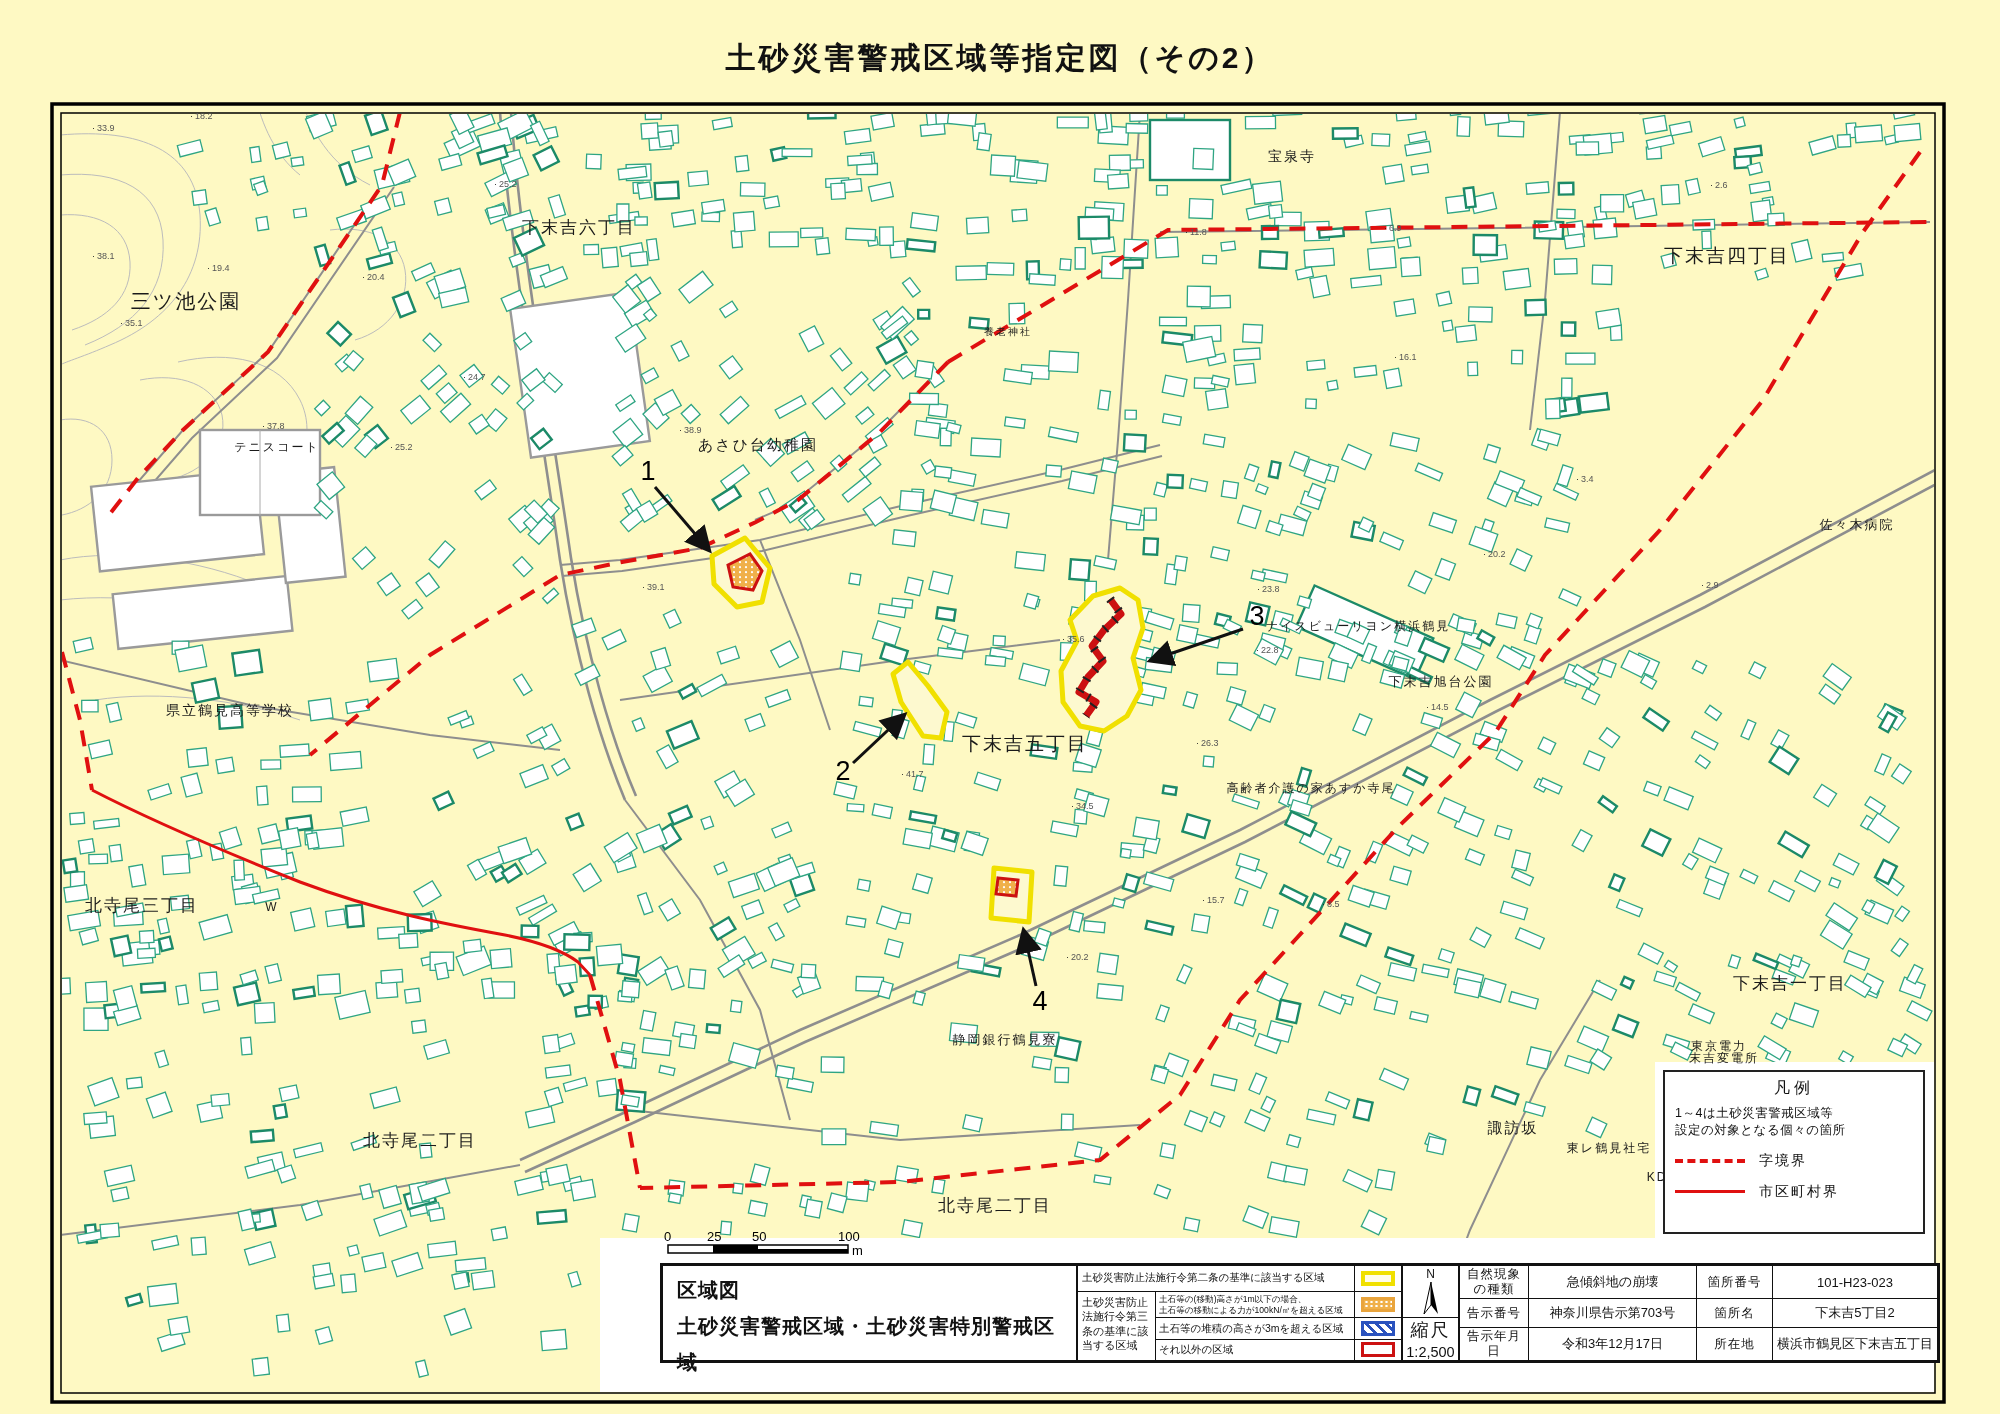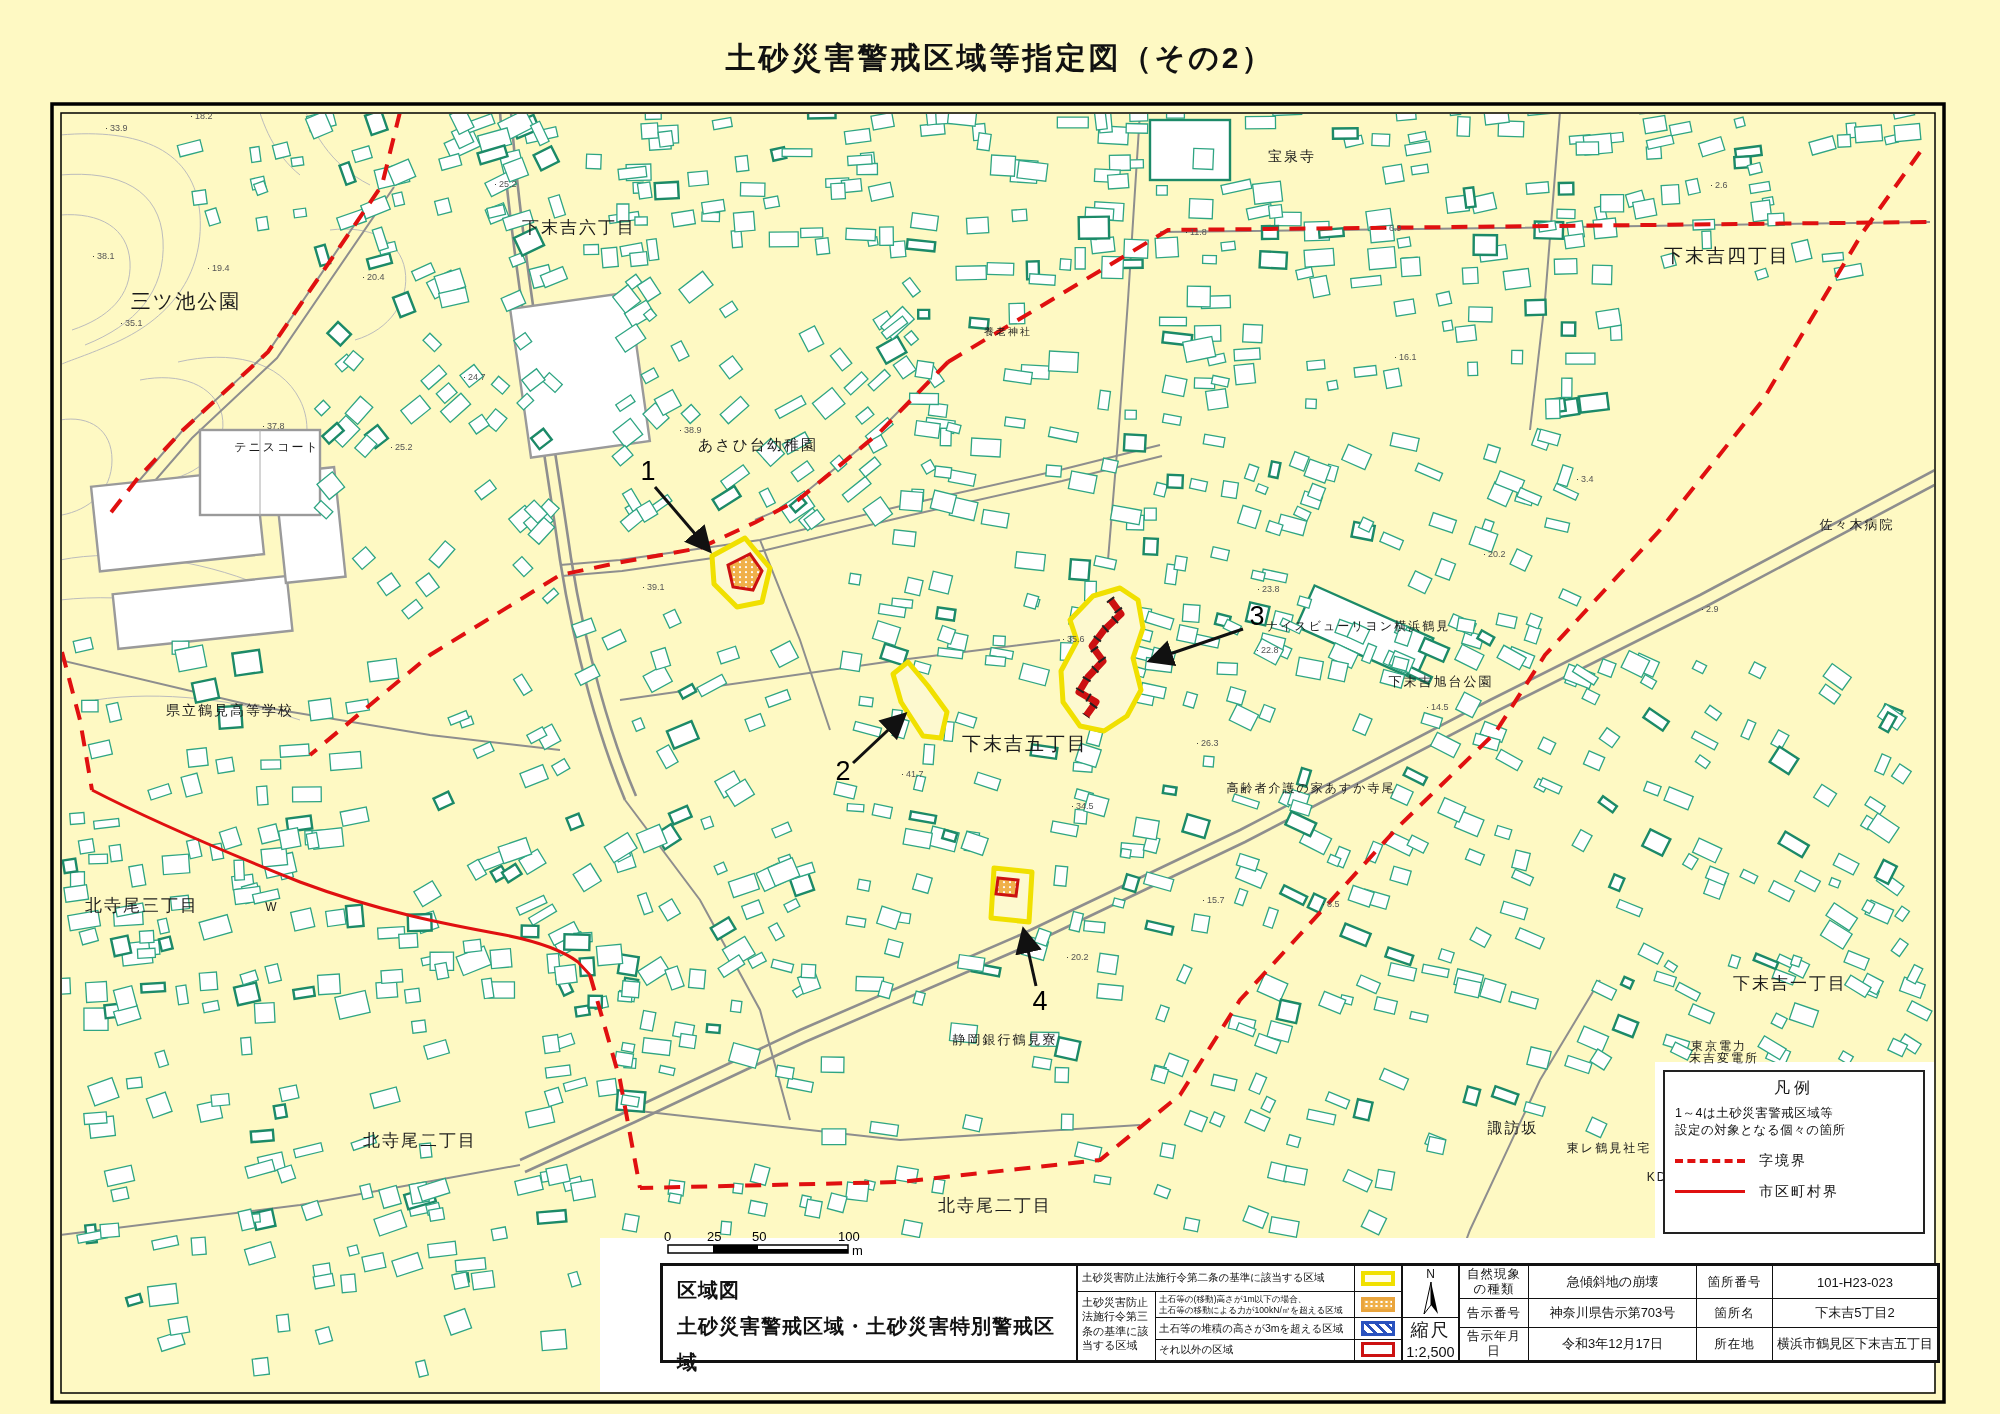--- a/index.html
+++ b/index.html
@@ -1260,21 +1260,21 @@
       <rect x="1655" y="1062" width="280" height="178" fill="#fff"></rect>
     </g>
 
     <g>
       <rect x="52" y="104" width="1892" height="1298" fill="none" stroke="#000" stroke-width="3.5"></rect>
       <rect x="61" y="113" width="1874" height="1280" fill="none" stroke="#000" stroke-width="1.5"></rect>
     </g>
   </svg>
 
   <div id="elev-layer">
-      <span class="elev" style="left: 105px; top: 128px;">33.9</span>
+      <span class="elev" style="left: 92px; top: 128px;">33.9</span>
       <span class="elev" style="left: 190px; top: 116px;">18.2</span>
       <span class="elev" style="left: 92px; top: 256px;">38.1</span>
       <span class="elev" style="left: 207px; top: 268px;">19.4</span>
       <span class="elev" style="left: 362px; top: 277px;">20.4</span>
       <span class="elev" style="left: 494px; top: 184px;">25.2</span>
       <span class="elev" style="left: 120px; top: 323px;">35.1</span>
       <span class="elev" style="left: 262px; top: 426px;">37.8</span>
       <span class="elev" style="left: 463px; top: 377px;">24.7</span>
       <span class="elev" style="left: 390px; top: 447px;">25.2</span>
       <span class="elev" style="left: 679px; top: 430px;">38.9</span>
@@ -1284,21 +1284,21 @@
       <span class="elev" style="left: 1071px; top: 806px;">34.5</span>
       <span class="elev" style="left: 1257px; top: 589px;">23.8</span>
       <span class="elev" style="left: 1256px; top: 650px;">22.8</span>
       <span class="elev" style="left: 1196px; top: 743px;">26.3</span>
       <span class="elev" style="left: 1185px; top: 232px;">11.8</span>
       <span class="elev" style="left: 1384px; top: 228px;">6.9</span>
       <span class="elev" style="left: 1394px; top: 357px;">16.1</span>
       <span class="elev" style="left: 1710px; top: 185px;">2.6</span>
       <span class="elev" style="left: 1576px; top: 479px;">3.4</span>
       <span class="elev" style="left: 1483px; top: 554px;">20.2</span>
-      <span class="elev" style="left: 1701px; top: 585px; margin-top: 24px;">2.9</span>
+      <span class="elev" style="left: 1701px; top: 585px;">2.9</span>
       <span class="elev" style="left: 1426px; top: 707px;">14.5</span>
       <span class="elev" style="left: 1322px; top: 904px;">8.5</span>
       <span class="elev" style="left: 1066px; top: 957px;">20.2</span>
       <span class="elev" style="left: 1202px; top: 900px;">15.7</span>
     </div>
   <div id="labels-layer">
       <span class="map-label" style="left: 186px; top: 301px; font-size: 20px;">三ツ池公園</span>
       <span class="map-label" style="left: 579px; top: 227px; font-size: 17px;">下末吉六丁目</span>
       <span class="map-label" style="left: 277px; top: 447px; font-size: 12px;">テニスコート</span>
       <span class="map-label" style="left: 758px; top: 445px; font-size: 15px;">あさひ台幼稚園</span>

